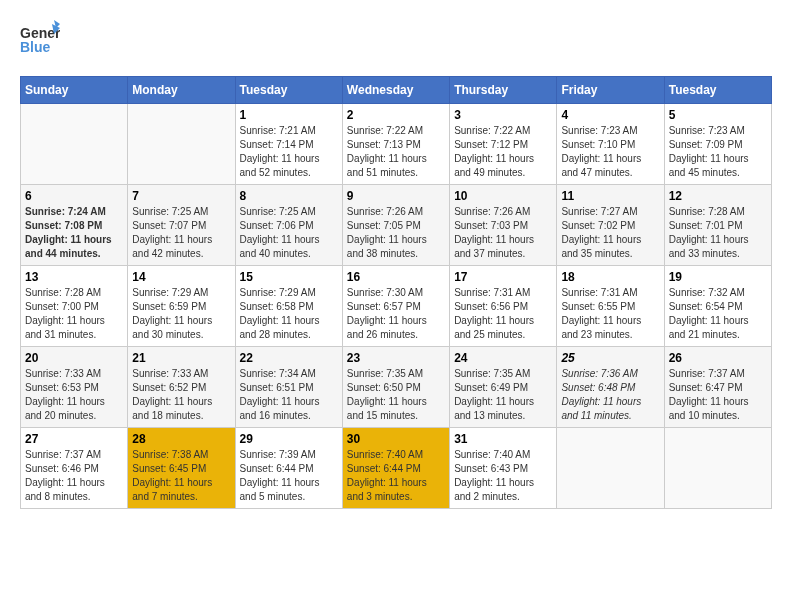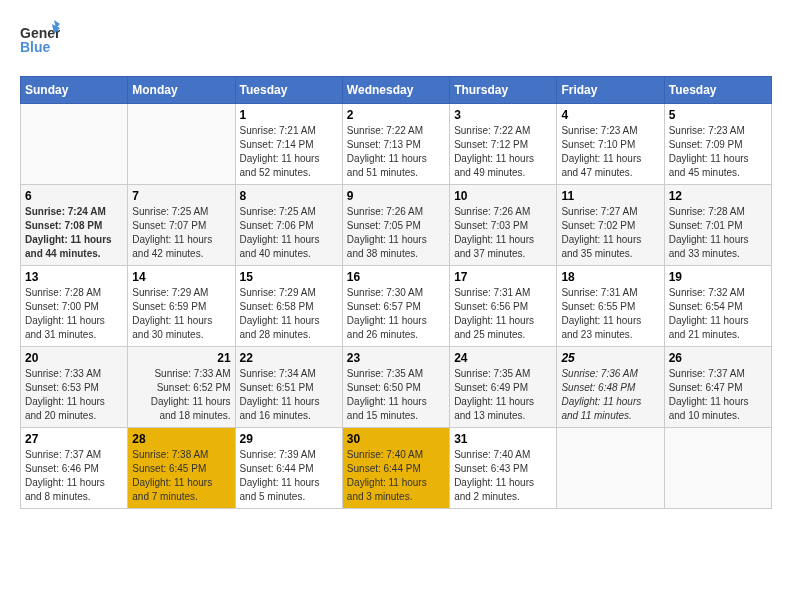--- a/index.html
+++ b/index.html
@@ -231,21 +231,21 @@
 Daylight: 11 hours and 21 minutes.</div>
         </td>
       </tr>
       <tr>
         <td style="background: rgb(245, 245, 245);">
           <span class="day-number">20</span>
           <div class="day-info" style="white-space: pre-line;">Sunrise: 7:33 AM
 Sunset: 6:53 PM
 Daylight: 11 hours and 20 minutes.</div>
         </td>
-        <td style="background: rgb(245, 245, 245); text-align: right;">
+        <td style="background: rgb(245, 245, 245);">
           <span class="day-number">21</span>
           <div class="day-info" style="white-space: pre-line;">Sunrise: 7:33 AM
 Sunset: 6:52 PM
 Daylight: 11 hours and 18 minutes.</div>
         </td>
         <td style="background: rgb(245, 245, 245);">
           <span class="day-number">22</span>
           <div class="day-info" style="white-space: pre-line;">Sunrise: 7:34 AM
 Sunset: 6:51 PM
 Daylight: 11 hours and 16 minutes.</div>

